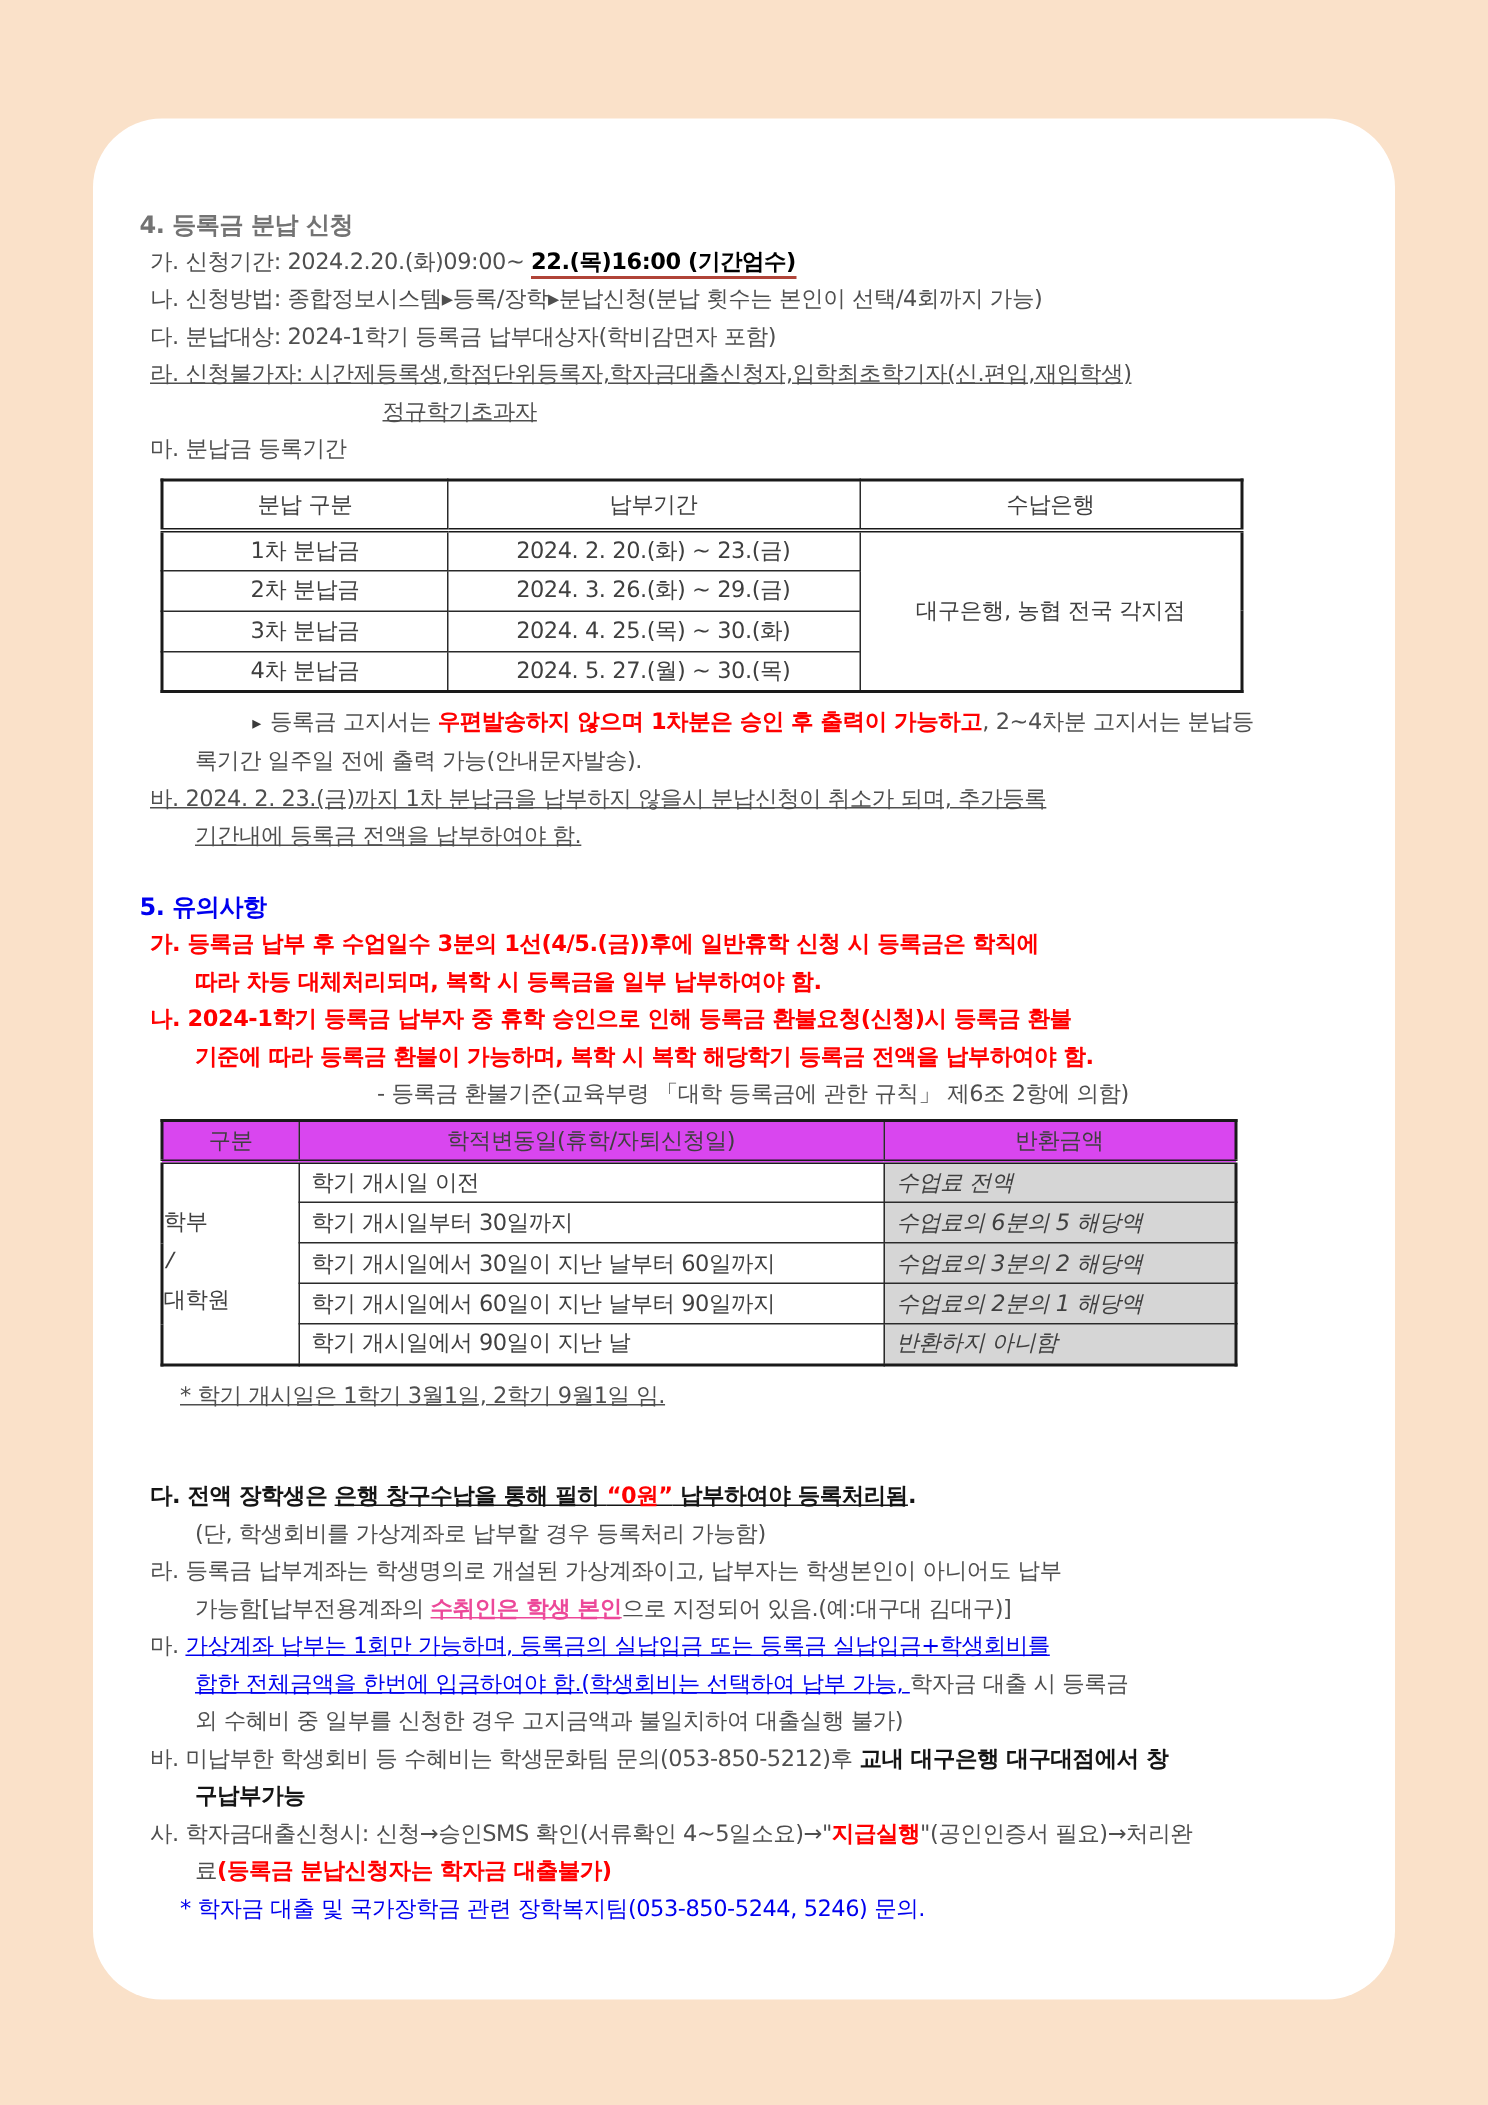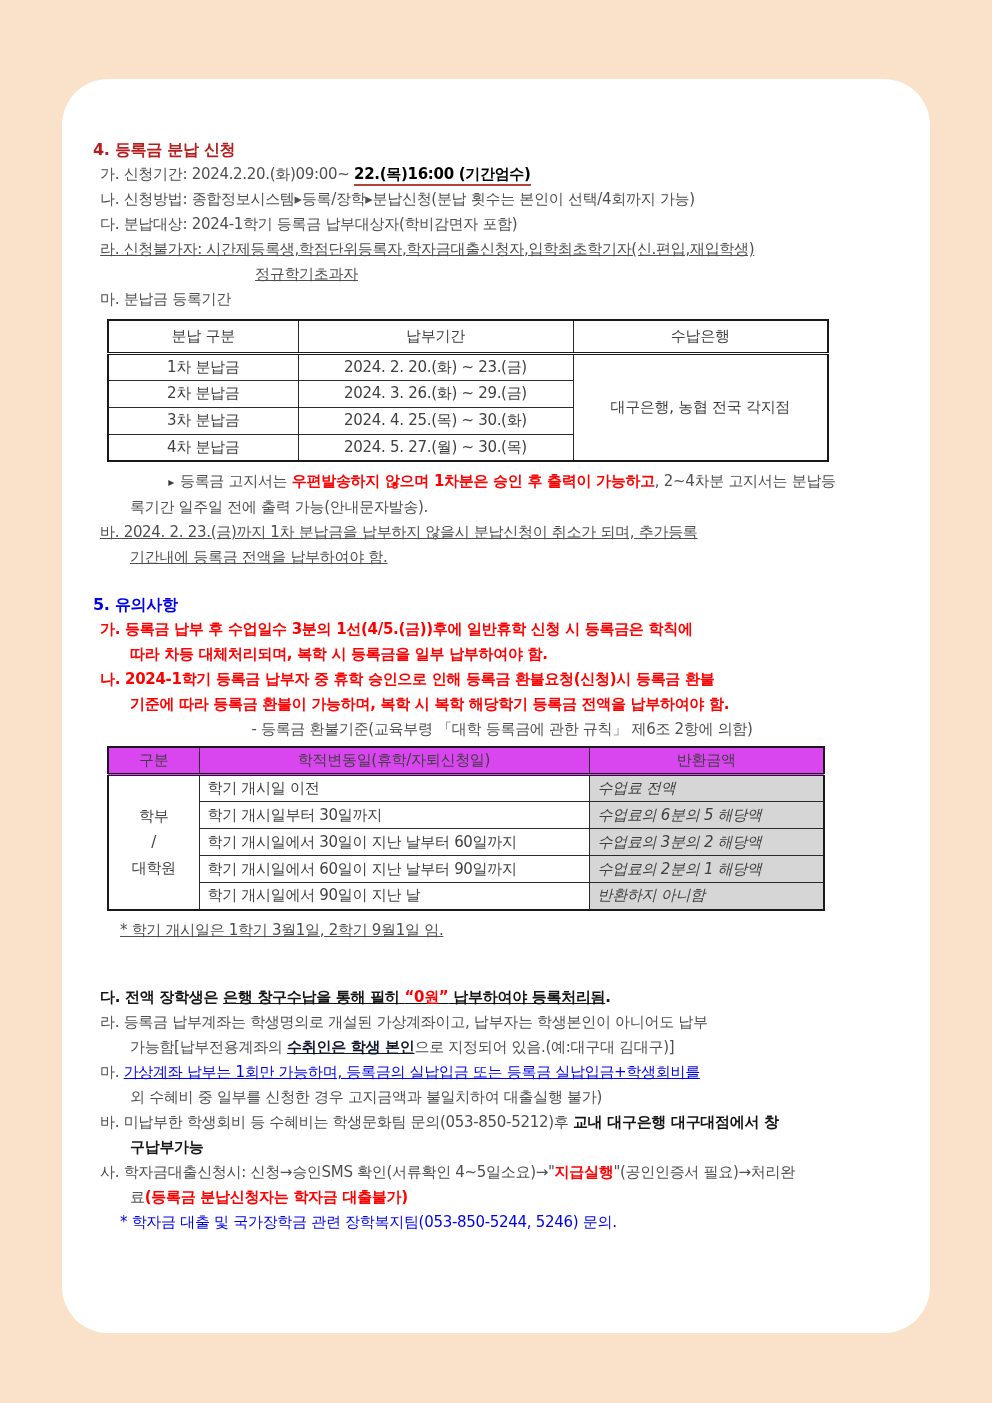--- a/index.html
+++ b/index.html
@@ -18,46 +18,46 @@
     padding:58px 36px 0 31px;
     font-size:15px; line-height:25px;
     color:#4f4f4f; letter-spacing:-0.3px;
   }
   .line { white-space:nowrap; }
   .ind7  { padding-left:7px; }
   .ind17 { padding-left:17px;text-align:center; }
   .ind27 { padding-left:27px; }
   .ind37 { padding-left:37px; }
   .ind162{ padding-left:162px; }
-  .sec-title { font-weight:bold; color:#b91c1c; font-size:16px; }
+  .sec-title { font-weight:bold; color:#737373; font-size:16px; }
   .blue-title { color:#0000ee; font-weight:bold; font-size:16px; }
   .u { text-decoration:underline; }
   .b { font-weight:bold; color:#151515; }
   .redb { color:#ff0000; font-weight:bold; }
   .blue { color:#0000ee; }
-  .blue-b-u { color:#0f172a; font-weight:bold; text-decoration:underline; }
+  .blue-b-u { color:#ec4899; font-weight:bold; text-decoration:underline; }
   .blue-u { color:#0000ee; text-decoration:underline; }
   .deadline {
     color:#000000; font-weight:bold;
     border-bottom:2px solid #b04438; padding-bottom:1px;
   }
   .bullet-marker { font-size:12px; padding-right:6px; color:#3a3a3a; }
 
   table { border-collapse:collapse; table-layout:fixed; color:#3f3f3f; font-size:15px; }
   .t1 { margin:7px 0 7px 14px; width:720px; border:2px solid #1a1a1a; }
   .t1 th, .t1 td { border:1px solid #2a2a2a; text-align:center; font-weight:normal; }
   .t1 th { height:33px; border-bottom:3px double #1a1a1a; }
   .t1 td { height:27px; }
 
   .t2 { margin:4px 0 7px 14px; width:716px; border:2px solid #1a1a1a; }
   .t2 th, .t2 td { border:1px solid #2a2a2a; font-weight:normal; height:27px; }
   .t2 th { background:#d946ef; text-align:center; border-bottom:3px double #1a1a1a; }
   .t2 td.change { text-align:left; padding-left:8px; }
   .t2 td.amount { text-align:left; padding-left:8px; background:#d6d6d6;font-style:italic; }
-  .t2 td.group  { text-align:center; line-height:26px; }
+  .t2 td.group  { line-height:26px;font-family:Liberation Mono, monospace; }
 
   .gap22 { height:22px; }
   .gap20 { height:20px; }
 </style>
 </head>
 <body>
 
 <div class="card">
   <div class="content">
 
@@ -163,29 +163,33 @@
       </table>
 
     <div class="line ind27"><span class="u">* 학기 개시일은 1학기 3월1일, 2학기 9월1일 임.</span></div>
 
     <div class="gap22"></div>
     <div class="gap20"></div>
 
     <div class="line ind7">
       <span class="b">다. 전액 장학생은 </span><span class="b u"><span>은행 창구수납을 통해 필히 </span><span class="redb">“0원”</span><span> 납부하여야 등록처리됨</span></span><span class="b">.</span>
     </div>
+    <div class="line ind37">(단, 학생회비를 가상계좌로 납부할 경우 등록처리 가능함)</div>
 
     <div class="line ind7">라. 등록금 납부계좌는 학생명의로 개설된 가상계좌이고, 납부자는 학생본인이 아니어도 납부</div>
     <div class="line ind37">
       <span>가능함[납부전용계좌의 </span><span class="blue-b-u">수취인은 학생 본인</span><span>으로 지정되어 있음.(예:대구대 김대구)]</span>
     </div>
 
     <div class="line ind7">
       <span>마. </span><span class="blue-u">가상계좌 납부는 1회만 가능하며, 등록금의 실납입금 또는 등록금 실납입금+학생회비를</span>
     </div>
+    <div class="line ind37">
+      <span class="blue-u">합한 전체금액을 한번에 입금하여야 함.(학생회비는 선택하여 납부 가능, </span><span>학자금 대출 시 등록금</span>
+    </div>
     <div class="line ind37">외 수혜비 중 일부를 신청한 경우 고지금액과 불일치하여 대출실행 불가)</div>
 
     <div class="line ind7">
       <span>바. 미납부한 학생회비 등 수혜비는 학생문화팀 문의(053-850-5212)후 </span><span class="b">교내 대구은행 대구대점에서 창</span>
     </div>
     <div class="line ind37"><span class="b">구납부가능</span></div>
 
     <div class="line ind7">
       <span>사. 학자금대출신청시: 신청→승인SMS 확인(서류확인 4~5일소요)→"</span><span class="redb">지급실행</span><span>"(공인인증서 필요)→처리완</span>
     </div>

